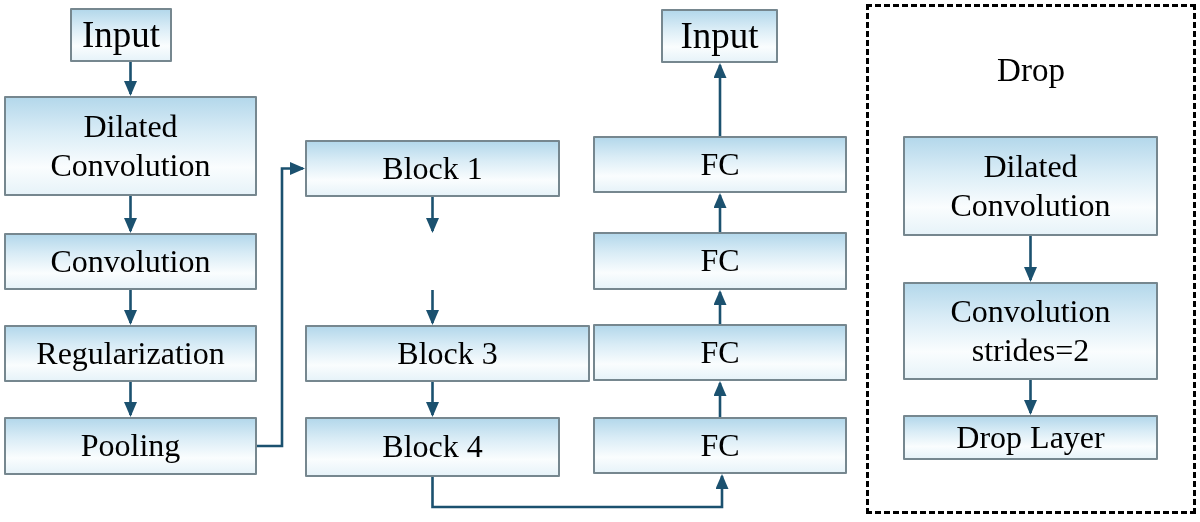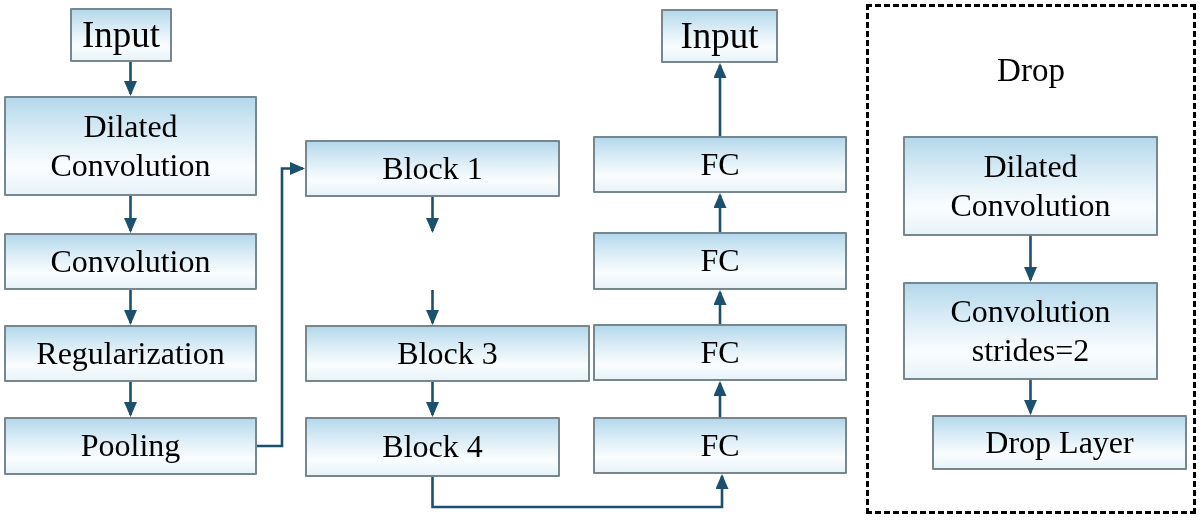--- a/index.html
+++ b/index.html
@@ -116,15 +116,15 @@
   <div class="node" style="left:593px;top:232px;width:254px;height:58px">FC</div>
   <div class="node" style="left:593px;top:324px;width:254px;height:57px">FC</div>
   <div class="node" style="left:593px;top:417px;width:254px;height:57px">FC</div>
 
   <div class="detail-panel"></div>
   <div class="detail-title">Drop</div>
   <div class="node" style="left:903px;top:136px;width:255px;height:100px">Dilated
 Convolution</div>
   <div class="node" style="left:903px;top:282px;width:255px;height:98px">Convolution
 strides=2</div>
-  <div class="node" style="left:932px;top:415px;width:255px;height:55px">Drop Layer</div>
+  <div class="node" style="left:903px;top:415px;width:255px;height:45px">Drop Layer</div>
 
 </div>
 
 </body></html>

